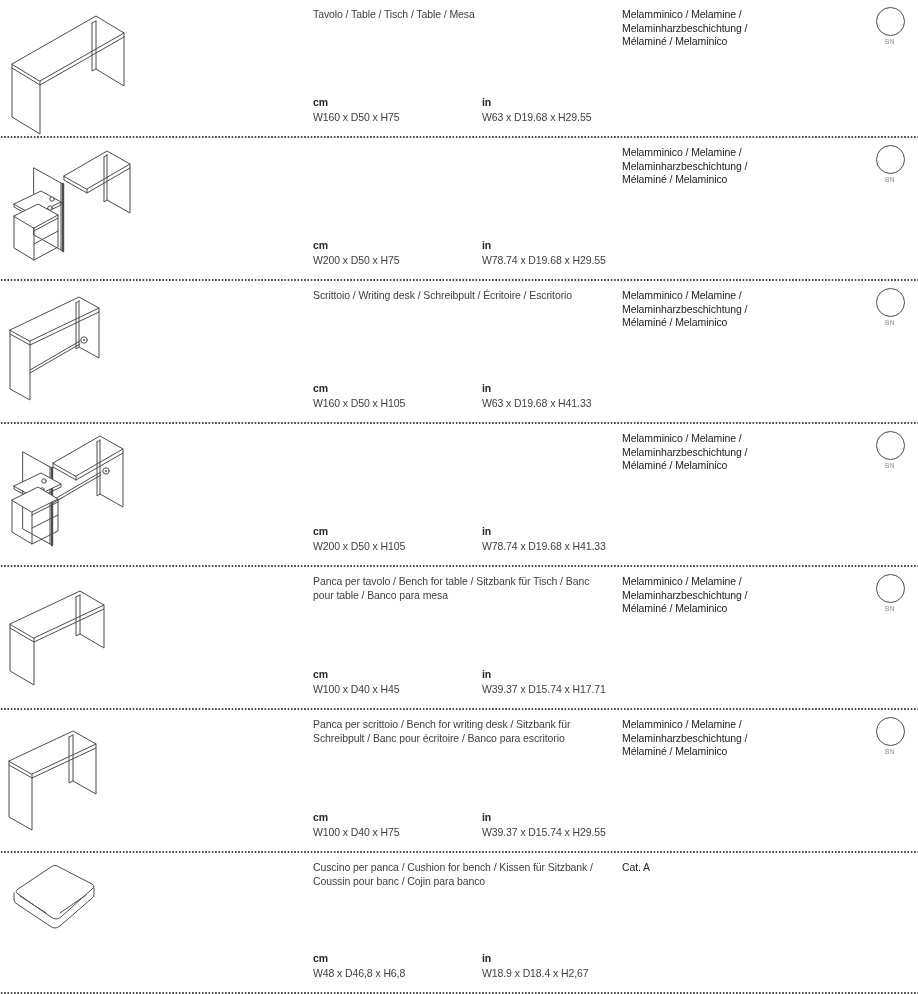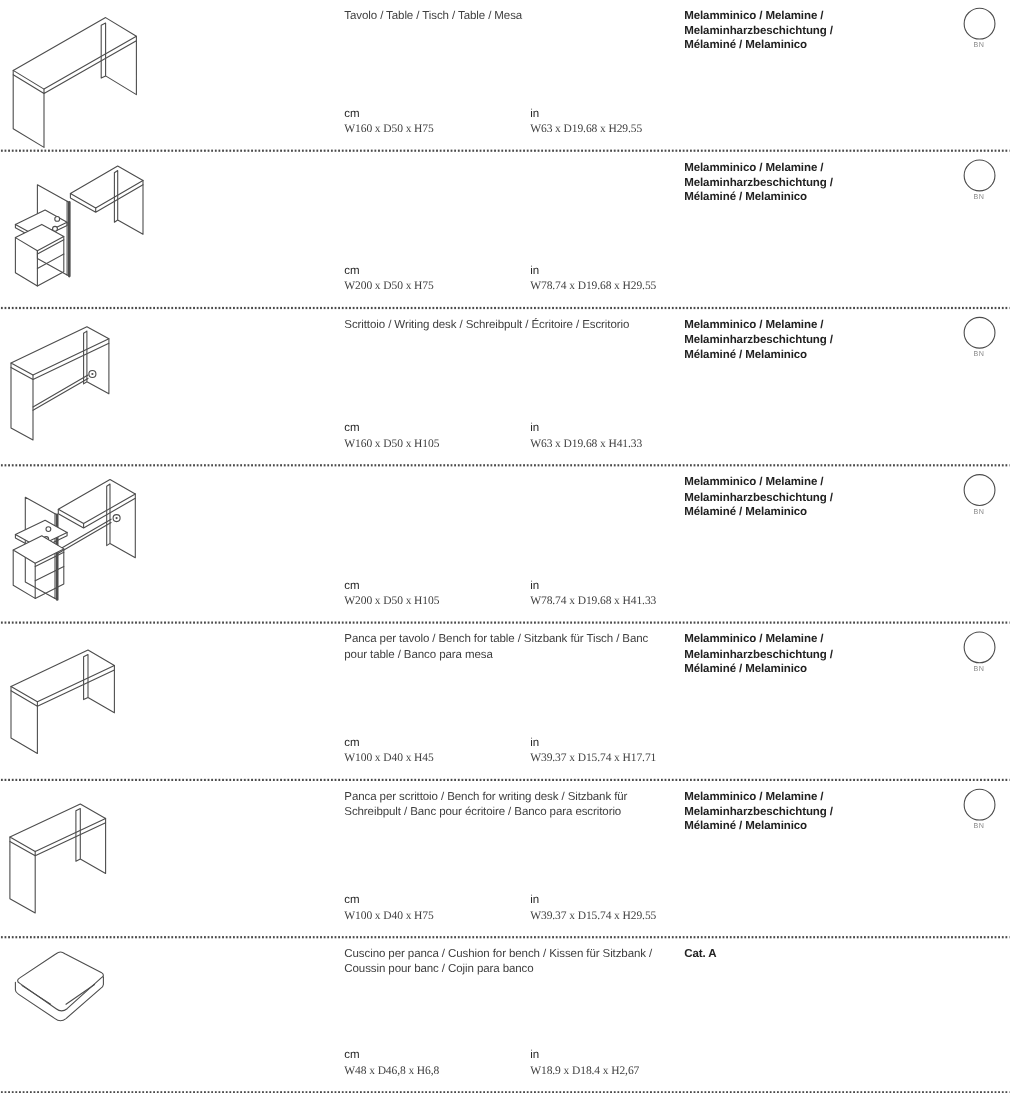--- a/index.html
+++ b/index.html
@@ -6,26 +6,26 @@
   body{width:918px;height:994px;font-family:"Liberation Sans","DejaVu Sans",sans-serif;color:#3f3f3f;}
   .page{position:relative;width:918px;height:994px;overflow:hidden;background:#fff;}
   .row{position:relative;width:100%;height:143px;box-sizing:border-box;}
   .row:first-child{height:138px;}
   .row:last-child{height:141px;}
   .row::after{content:"";position:absolute;left:0;right:0;bottom:0;height:2px;
     background-image:radial-gradient(circle,#4a4a4a 0.8px,transparent 0.95px);
     background-size:3.3px 2px;background-repeat:repeat-x;}
   .drawing{position:absolute;left:0;top:0;width:300px;height:140px;}
   .name{position:absolute;left:313px;top:8px;width:282px;font-size:10.5px;line-height:1.32;letter-spacing:-0.1px;color:#3f3f3f;}
-  .material{position:absolute;left:622px;top:8px;width:152px;font-size:10.5px;font-weight:bold;line-height:1.3;color:#222;letter-spacing:-0.1px;}
+  .material{position:absolute;left:622px;top:8px;width:152px;font-size:10.5px;font-weight:normal;line-height:1.3;color:#222;letter-spacing:-0.1px;}
   .dims{position:absolute;bottom:15px;font-size:10.5px;letter-spacing:-0.1px;}
   .dims.cm{left:313px;}
   .dims.in{left:482px;}
-  .dim-label{font-weight:normal;color:#282828;margin-bottom:3px;}
-  .dim-value{color:#3f3f3f;font-family:Liberation Serif, serif;}
+  .dim-label{font-weight:bold;color:#282828;margin-bottom:3px;}
+  .dim-value{color:#3f3f3f;}
   .badge{position:absolute;top:7px;right:12px;width:32px;text-align:center;}
   .badge-circle{width:27px;height:27px;border:1.4px solid #4c4c4c;border-radius:50%;background:#fff;margin:0 auto;}
   .badge-label{font-size:6.5px;color:#8c8c8c;margin-top:2px;letter-spacing:0.5px;}
   .drawing path, .drawing circle{stroke:#4d4d4d;stroke-width:1;fill:none;stroke-linejoin:round;stroke-linecap:round;}
   .drawing .face{fill:#ffffff;}
   .drawing .thick{stroke-width:2.4;}
   .drawing .dot{fill:#4d4d4d;stroke:none;}
 </style>
 </head>
 <body>

